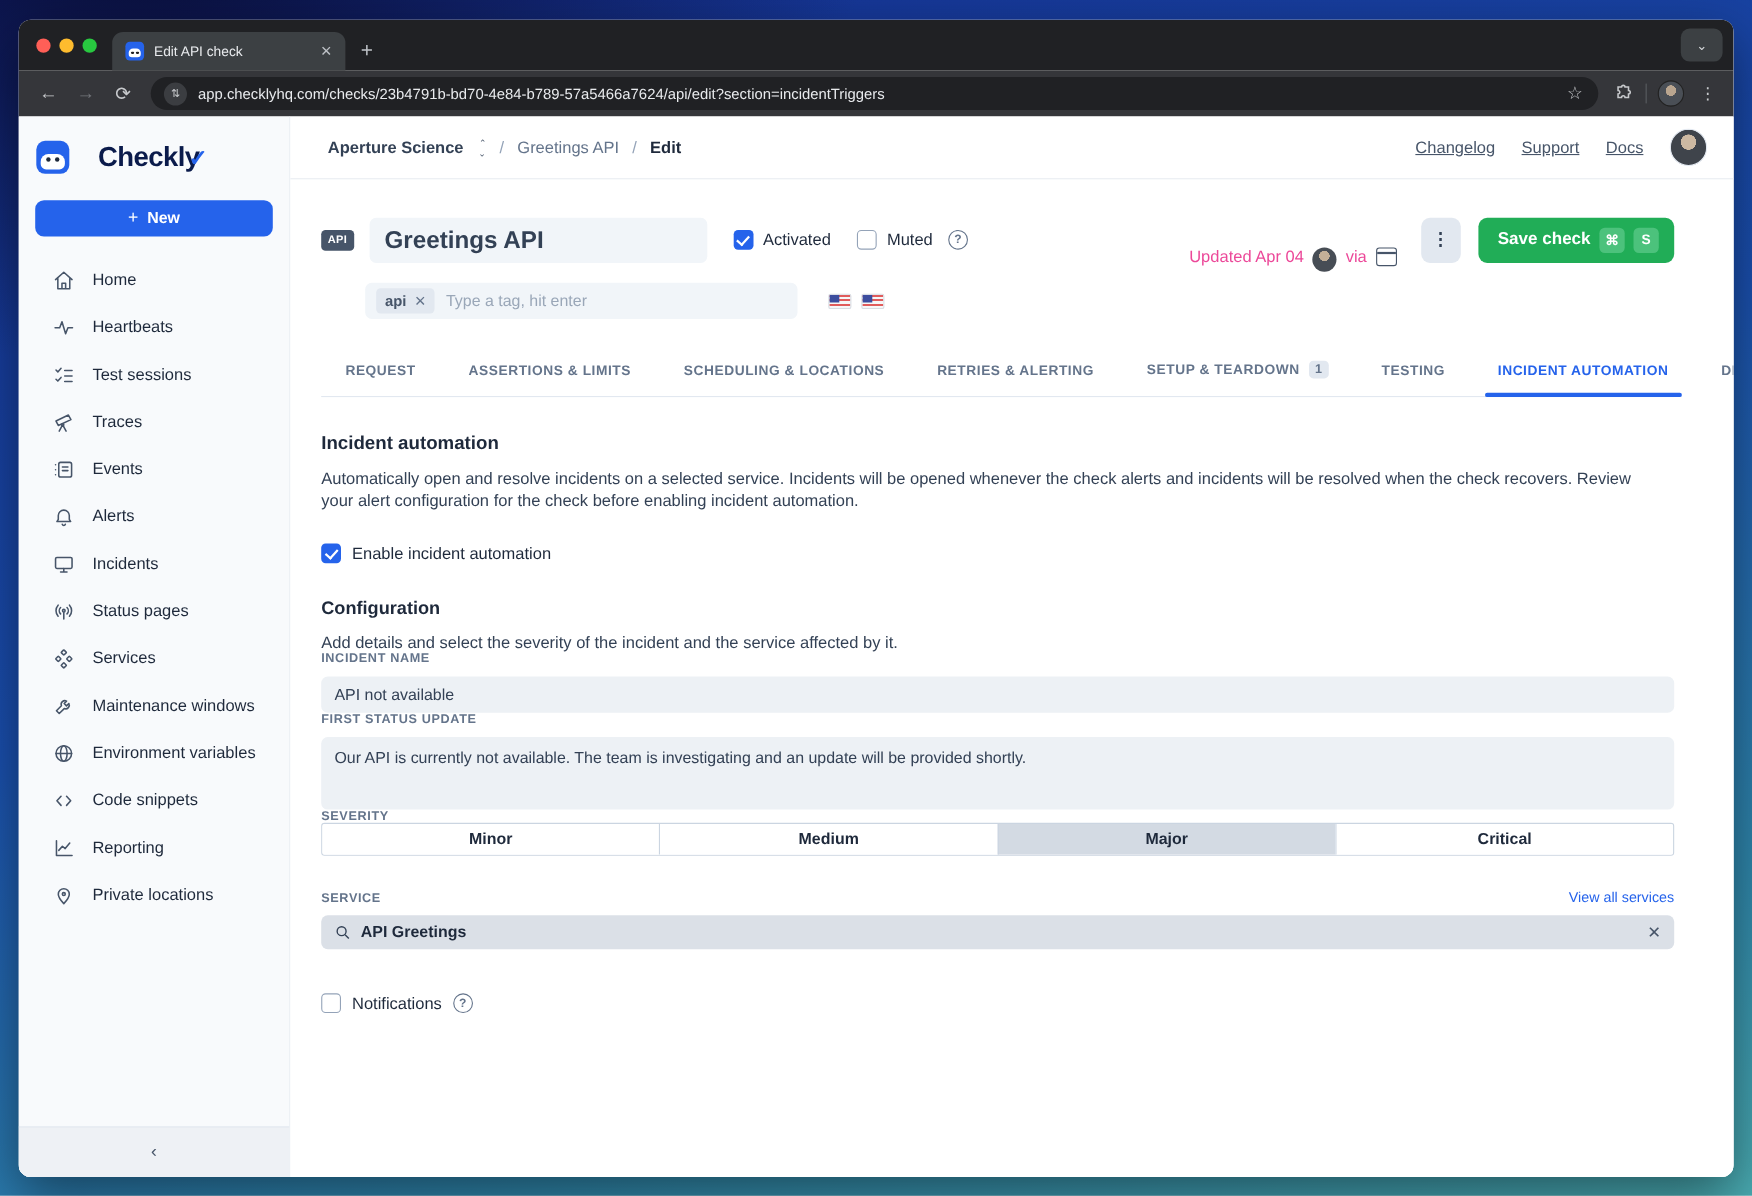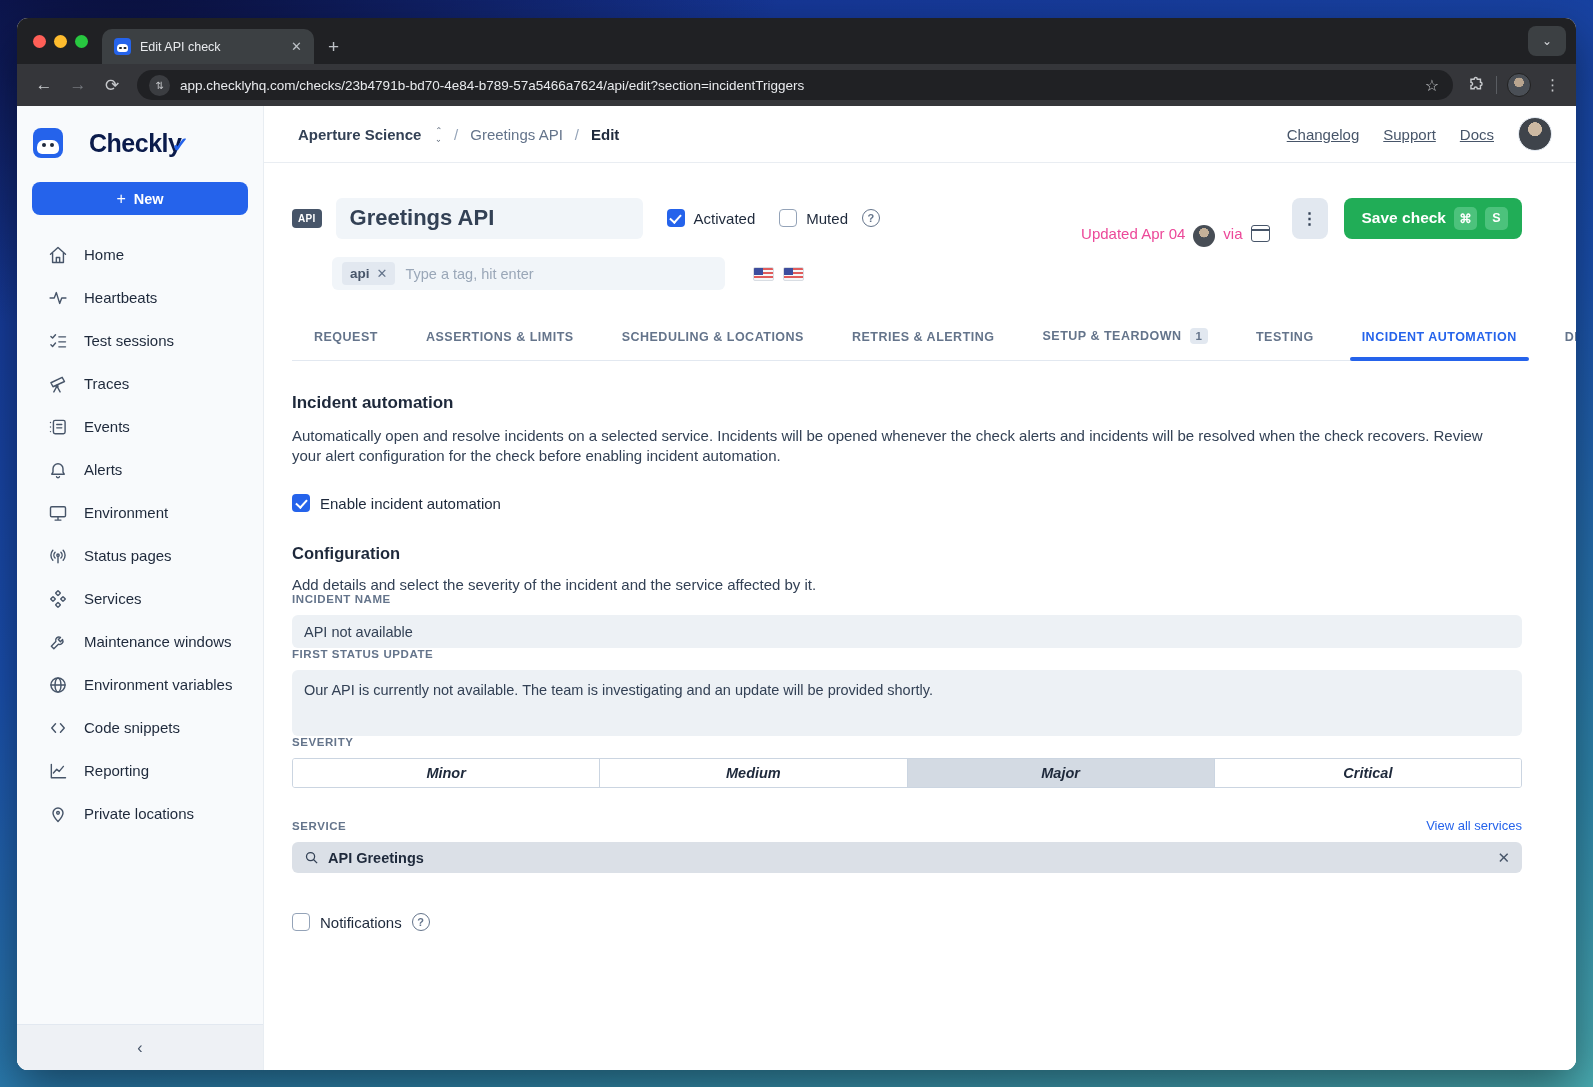--- a/index.html
+++ b/index.html
@@ -104,21 +104,21 @@
   .ptab.active:after { content:""; position:absolute; left:-10px; right:-10px; bottom:-1px; height:4px; background:#2563eb; border-radius:2px; }
   
   .sec-title { margin-top:32px; font-size:17px; font-weight:bold; color:#1e293b; }
   .sec-desc { margin-top:13px; font-size:15px; line-height:20px; color:#334155; max-width:1215px; }
   .enable-row { margin-top:28px; display:flex; align-items:center; gap:10px; }
   .cfg-title { margin-top:32px; font-size:16.5px; font-weight:bold; color:#1e293b; }
   .cfg-desc { margin-top:13px; font-size:15px; color:#334155; }
   .fld-label { font-size:11.5px; font-weight:bold; letter-spacing:.05em; color:#64748b; }
   .fld-input { margin-top:10px; width:100%; height:33px; background:#edf1f5; border:none; border-radius:6px; padding:0 12px; font-family:inherit; font-size:14.5px; color:#334155; }
   .fld-area { margin-top:10px; width:100%; height:66px; background:#edf1f5; border-radius:6px; padding:11px 12px; font-size:14.5px; color:#334155; line-height:19px; }
-  .seg { margin-top:10px; display:flex; border:1px solid #cbd5e1; border-radius:3px; overflow:hidden;font-style:italic; }
+  .seg { margin-top:0; display:flex; border:1px solid #cbd5e1; border-radius:3px; overflow:hidden; }
   .seg-opt { flex:1; text-align:center; padding:6px 0; font-size:14.5px; font-weight:bold; color:#1e293b; border-left:1px solid #cbd5e1; cursor:pointer; background:#fff; }
   .seg-opt:first-child { border-left:none; }
   .seg-opt.selected { background:#d3dae3; }
   .svc-row { margin-top:30px; display:flex; align-items:baseline; }
   .view-all { margin-left:auto; color:#2563eb; font-size:13px; cursor:pointer; }
   .svc-input { margin-top:9px; height:31px; background:#dbe0e7; border-radius:6px; display:flex; align-items:center; padding:0 12px; gap:9px; }
   .svc-input svg { width:15px; height:15px; stroke:#334155; fill:none; stroke-width:2; flex:none; }
   .svc-value { font-size:14.5px; font-weight:bold; color:#1e293b; flex:1; }
   .svc-clear { color:#475569; font-size:15px; }
   .notif-row { margin-top:40px; display:flex; align-items:center; gap:10px; }
@@ -215,21 +215,21 @@
                 <path d="M18 14.5v-4a6 6 0 10-12 0v4L4.5 17h15z"></path>
                 <path d="M10.3 20a1.8 1.8 0 003.4 0"></path>
               </svg>
             <span>Alerts</span>
           </div>
           <div class="nav-item">
             <svg viewBox="0 0 24 24">
                 <rect x="3" y="4.5" width="18" height="12" rx="1.5"></rect>
                 <path d="M12 16.5v3M8.5 20.5h7"></path>
               </svg>
-            <span>Environment</span>
+            <span>Incidents</span>
           </div>
           <div class="nav-item">
             <svg viewBox="0 0 24 24">
                 <circle cx="12" cy="11" r="1.4"></circle>
                 <path d="M8.5 14.5a5 5 0 010-7M15.5 7.5a5 5 0 010 7M5.8 17a9 9 0 010-12M18.2 5a9 9 0 010 12M12 13v7"></path>
               </svg>
             <span>Status pages</span>
           </div>
           <div class="nav-item">
             <svg viewBox="0 0 24 24">

